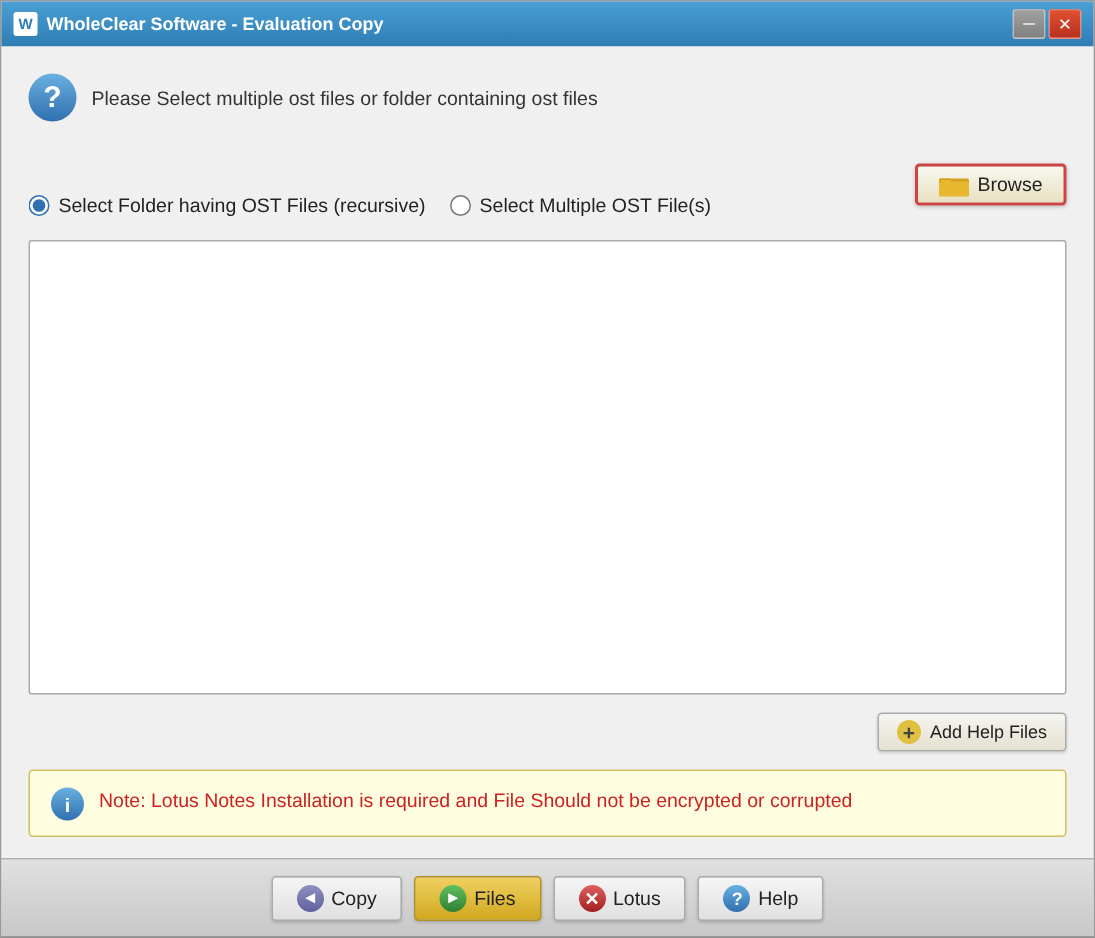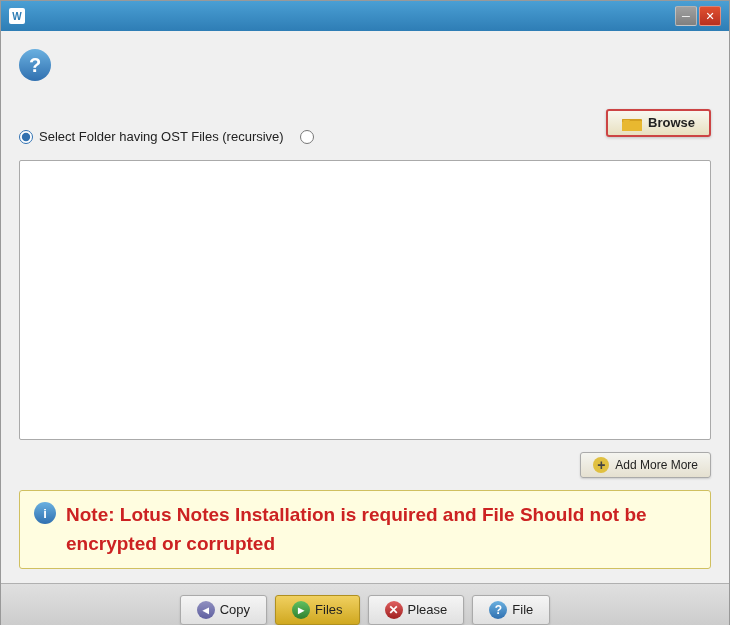--- a/index.html
+++ b/index.html
@@ -139,21 +139,21 @@
       display: flex;
       align-items: center;
       gap: 6px;
       padding: 4px 14px;
       background: linear-gradient(to bottom, #f8f8f0, #e8e0c0);
       border: 2px solid #cc4444;
       border-radius: 3px;
       cursor: pointer;
       font-size: 13px;
       color: #222;
-      font-weight: bold;
+      font-weight: normal;
       box-shadow: 0 1px 3px rgba(0,0,0,0.2);
     }
 
     
     .file-list-box {
       flex: 1;
       background: white;
       border: 1px solid #aaa;
       border-radius: 2px;
       min-height: 280px;
@@ -210,22 +210,22 @@
       align-items: center;
       justify-content: center;
       color: white;
       font-size: 13px;
       font-weight: bold;
       flex-shrink: 0;
       margin-top: 1px;
     }
     .note-text {
       color: #cc2222;
-      font-size: 19px;
-      font-weight: bold;
+      font-size: 13px;
+      font-weight: normal;
       line-height: 1.5;
     }
 
     
     .bottom-bar {
       background: linear-gradient(to bottom, #e0e0e0, #c8c8c8);
       border-top: 1px solid #b0b0b0;
       height: 52px;
       display: flex;
       align-items: center;
@@ -305,62 +305,65 @@
     }
   </style>
 </head>
 <body>
 
 <div class="window">
 
   <div class="title-bar">
     <div class="title-bar-left">
       <div class="title-icon">W</div>
+      <span>WholeClear Software - Evaluation Copy</span>
     </div>
     <div class="title-bar-controls">
       <div class="title-btn min-btn">─</div>
       <div class="title-btn close-btn">✕</div>
     </div>
   </div>
 
   <div class="content">
 
     <div class="header-row">
       <div class="info-icon-large">
         <span>?</span>
       </div>
+      <span class="header-text">Please Select multiple ost files or folder containing ost files</span>
     </div>
 
     <div class="options-row">
       <label class="radio-label">
         <input type="radio" name="ost-option" checked="" style="">
         <span>Select Folder having OST Files (recursive)</span>
       </label>
       <label class="radio-label">
         <input type="radio" name="ost-option" style="">
+        <span>Select Multiple OST File(s)</span>
       </label>
       <button class="browse-btn">
         <svg class="folder-svg" viewBox="0 0 20 16" xmlns="http://www.w3.org/2000/svg">
           <rect x="0" y="4" width="20" height="12" rx="1" fill="#d4a020"></rect>
           <rect x="0" y="6" width="20" height="10" rx="1" fill="#e8b830"></rect>
           <rect x="0" y="4" width="8" height="3" rx="1" fill="#d4a020"></rect>
           <rect x="1" y="5" width="7" height="2" rx="1" fill="#e8b830"></rect>
         </svg>
         <span>Browse</span>
       </button>
     </div>
 
     <div class="file-list-box"></div>
 
     <div class="add-files-row">
       <button class="add-more-btn">
         <div class="add-icon">
           <span>+</span>
         </div>
-        <span>Add More More</span>
+        <span>Add Help Files</span>
       </button>
     </div>
 
     <div class="note-box">
       <div class="info-icon-small">
         <span>i</span>
       </div>
       <span class="note-text">Note: Lotus Notes Installation is required and File Should not be encrypted or corrupted</span>
     </div>
 
@@ -370,20 +373,20 @@
     <button class="nav-btn">
       <div class="back-circle">◄</div>
       <span>Copy</span>
     </button>
     <button class="nav-btn next-btn">
       <div class="next-circle">►</div>
       <span>Files</span>
     </button>
     <button class="nav-btn">
       <div class="cancel-circle">✕</div>
-      <span>Please</span>
+      <span>Lotus</span>
     </button>
     <button class="nav-btn">
       <div class="help-circle">?</div>
-      <span>File</span>
+      <span>Help</span>
     </button>
   </div>
 </div>
 
 </body></html>

